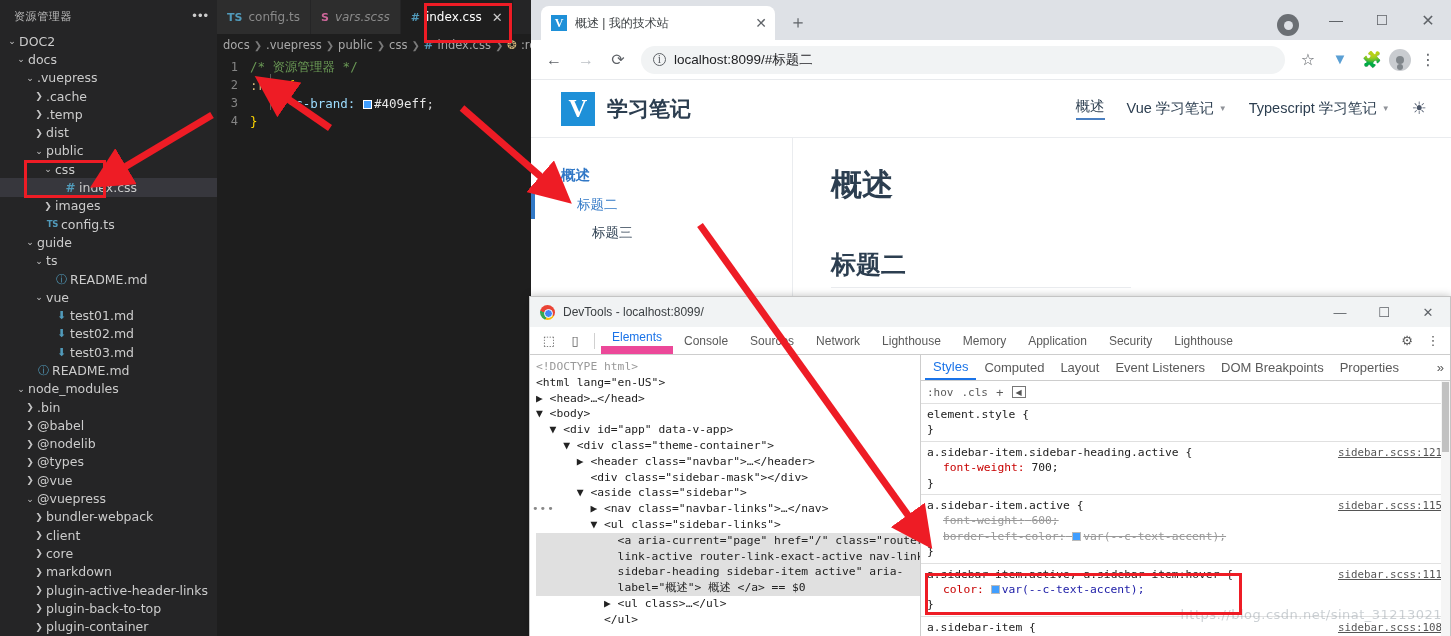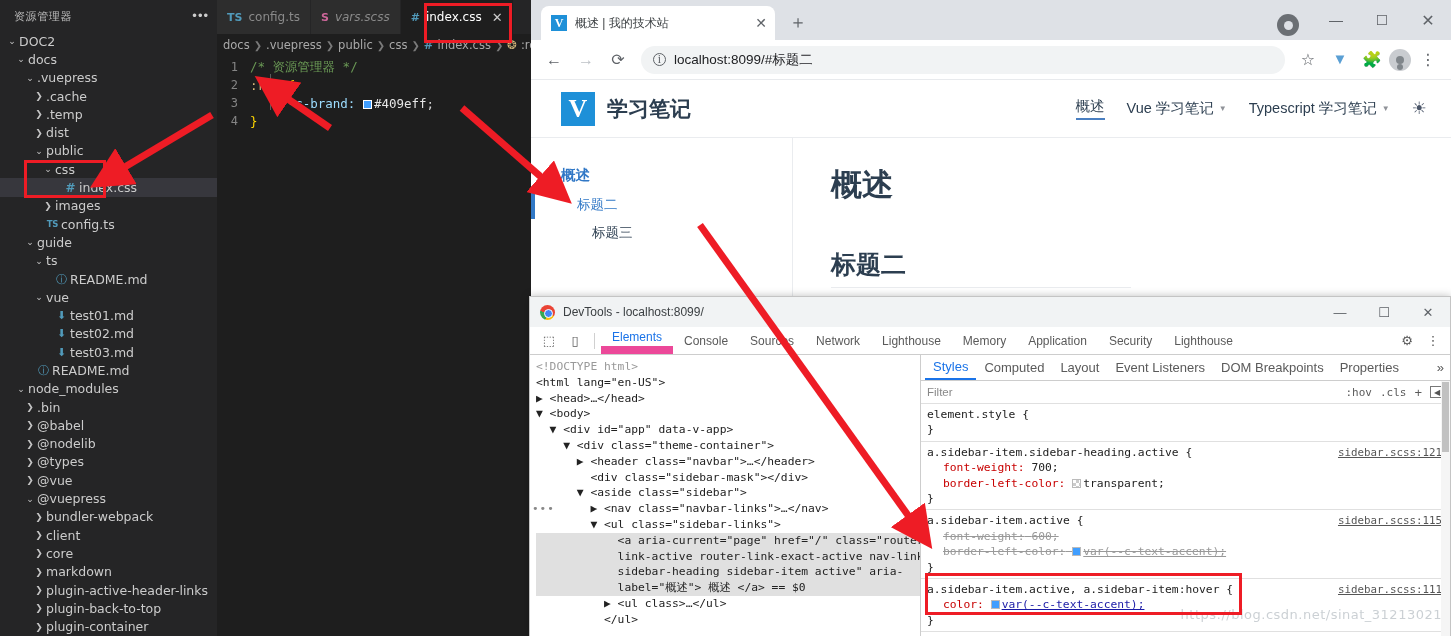--- a/index.html
+++ b/index.html
@@ -227,21 +227,21 @@
   .fb-ic { font-size: 13px; color: #5a5a5a; }
   .fb-box { width: 14px; height: 12px; border: 1px solid #777; display:flex; align-items:center;
             justify-content:center; font-size: 8px; color:#555;}
   .rules { font-family: "DejaVu Sans Mono", monospace; font-size: 11.3px; line-height: 15.4px;
            color: #222; }
   .rule { padding: 3px 6px; border-bottom: 1px solid #e0e0e0; position: relative; }
   .sel-txt { color: #222; }
   .src { position: absolute; right: 8px; top: 3px; color: #555; text-decoration: underline; font-size: 10.8px;}
   .prop { color: #c80000; padding-left: 16px; }
   .pval { color: #222; }
-  .pval.blue { color: #1a1aa6; text-decoration: underline; }
+  .pval.blue { color: #1a1aa6; }
   .strike { text-decoration: line-through; color: #999; }
   .strike .prop, .strike .pval { color: #999; }
   .csw { display:inline-block; width:9px;height:9px; background:#409eff;
          border:1px solid #bbb; vertical-align:-1px; margin-right:2px;}
   .csw.trans { background:
      linear-gradient(45deg,#ccc 25%,transparent 25%,transparent 75%,#ccc 75%),
      linear-gradient(45deg,#ccc 25%,#fff 25%,#fff 75%,#ccc 75%);
      background-size: 6px 6px; background-position: 0 0, 3px 3px; }
   .scrollbar-v { position:absolute; right:0; top:26px; width:9px; height:255px; background:#f5f5f5;}
   .scrollbar-thumb { width:7px; margin:1px; height:70px; background:#c1c1c1;}
@@ -589,36 +589,34 @@
         <div class="styles-tabs" id="styles-tabs">
           <span class="st-tab active">Styles</span>
             <span class="st-tab">Computed</span>
             <span class="st-tab">Layout</span>
             <span class="st-tab">Event Listeners</span>
             <span class="st-tab">DOM Breakpoints</span>
             <span class="st-tab">Properties</span>
             <span class="st-more">»</span>
         </div>
         <div class="filterbar">
-          <span class="filter-input">Filter</span>
           <span class="fb-btn">:hov</span>
           <span class="fb-btn">.cls</span>
           <span class="fb-ic">+</span>
           <span class="fb-box">◀</span>
         </div>
         <div class="rules" id="rules">
             <div class="rule">
               <div class="sel-txt">element.style {</div>
               <div>}</div>
             </div>
             <div class="rule">
               <div class="sel-txt">a.sidebar-item.sidebar-heading.active {</div>
               <a class="src">sidebar.scss:121</a>
               <div><span class="prop">font-weight:</span> <span class="pval">700;</span></div>
-              <div><span class="prop">border-left-color:</span> <span class="csw trans"></span><span class="pval">transparent;</span></div>
               <div>}</div>
             </div>
             <div class="rule">
               <div class="sel-txt">a.sidebar-item.active {</div>
               <a class="src">sidebar.scss:115</a>
               <div class="strike"><span class="prop">font-weight:</span> <span class="pval">600;</span></div>
               <div class="strike"><span class="prop">border-left-color:</span> <span class="csw" style="background: rgb(64, 158, 255);"></span><span class="pval blue">var(--c-text-accent);</span></div>
               <div>}</div>
             </div>
             <div class="rule">

